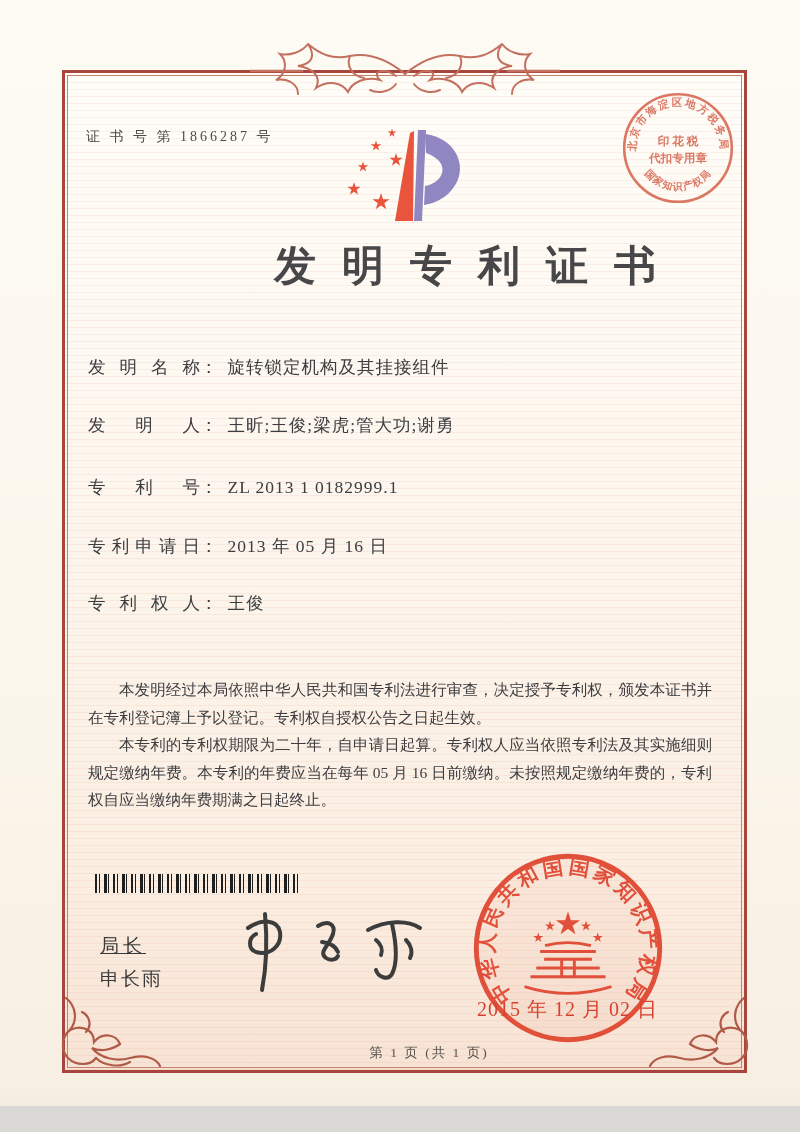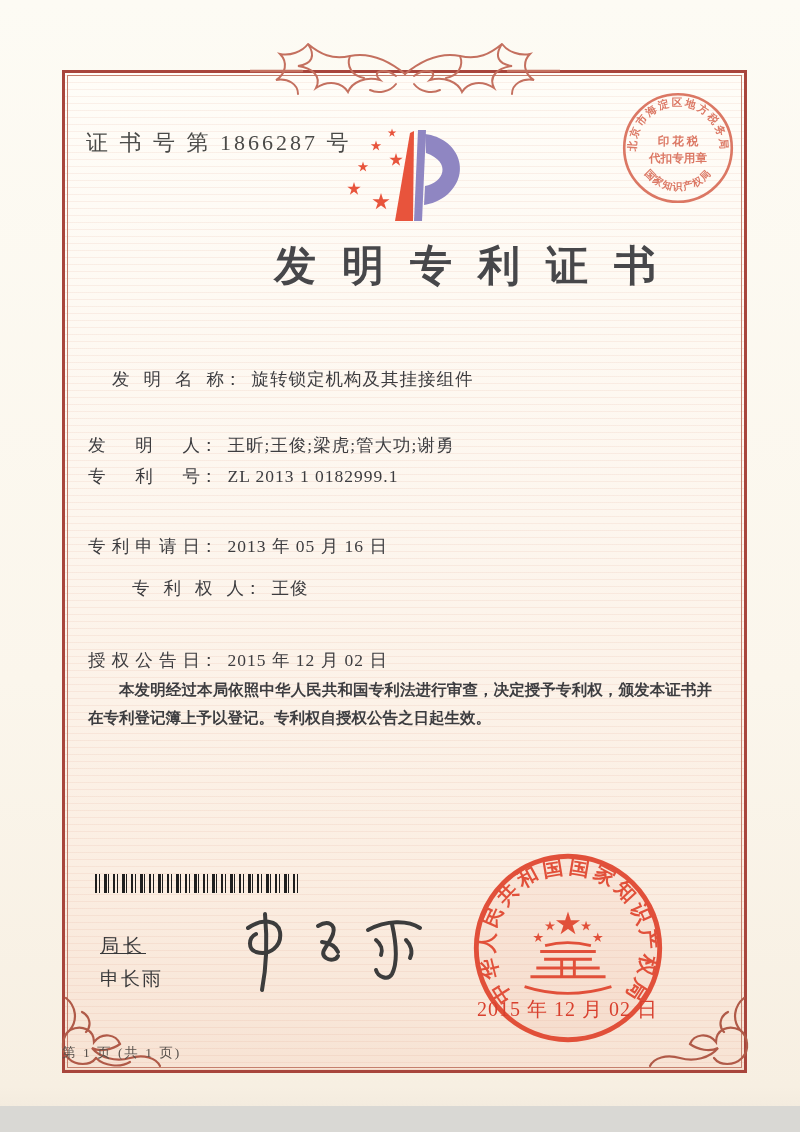--- a/index.html
+++ b/index.html
@@ -26,21 +26,21 @@
       repeating-linear-gradient(0deg, rgba(210,125,98,0.10) 0 1px, rgba(210,125,98,0) 1px 7px),
       linear-gradient(180deg,#fffdf8 0%,#fdf6ee 45%,#fbeee2 80%,#f7e3d4 100%);
   }
   .frame-inner{
     position:absolute;inset:2px;border:1px solid #c5806e;pointer-events:none;
   }
   .ornament{position:absolute;pointer-events:none;}
 
   .cert-no{
     position:absolute;left:86px;top:128px;
-    font-size:22px;color:#4a4a48;letter-spacing:3px;
+    font-size:14px;color:#4a4a48;letter-spacing:3px;
   }
   .logo{position:absolute;left:330px;top:120px;}
   .tax-stamp{position:absolute;left:620px;top:90px;opacity:.9;}
 
   .title{
     position:absolute;left:62px;top:238px;width:758px;
     text-align:center;font-size:42px;font-weight:bold;color:#47474a;
     letter-spacing:26px;text-indent:26px;margin-left:24px;
   }
 
@@ -54,21 +54,21 @@
     vertical-align:bottom;
   }
   .fcolon{margin-right:10px;}
   .fvalue{letter-spacing:1px;}
 
   .body-text{
     position:absolute;left:88px;top:676px;width:624px;
     font-size:15.5px;line-height:27.5px;color:#3d3d40;
     text-align:justify;
   }
-  .body-text p{margin:0;text-indent:2em;font-weight:bold;}
+  .body-text p{margin:0;text-indent:2em;}
 
   .barcode{
     position:absolute;left:95px;top:874px;width:206px;height:19px;
     background:
       repeating-linear-gradient(90deg,
         #1e1e1e 0 2px, rgba(0,0,0,0) 2px 4px,
         #1e1e1e 4px 5px, rgba(0,0,0,0) 5px 9px,
         #1e1e1e 9px 12px, rgba(0,0,0,0) 12px 13px,
         #1e1e1e 13px 14px, rgba(0,0,0,0) 14px 18px);
   }
@@ -78,21 +78,21 @@
   .sig-script{position:absolute;left:210px;top:902px;}
 
   .seal{position:absolute;left:468px;top:848px;opacity:.93;}
   .seal-date{
     position:absolute;left:477px;top:996px;
     font-size:20px;color:#d8402e;letter-spacing:1px;white-space:nowrap;
   }
 
   .footer{
     position:absolute;left:62px;top:1044px;width:734px;
-    font-size:13.5px;color:#58514c;letter-spacing:2px;
+    text-align:center;font-size:13.5px;color:#58514c;letter-spacing:2px;
   }
 </style>
 </head>
 <body>
 
 <div class="scan-page">
 
   <div class="frame">
     <div class="frame-inner"></div>
   </div>
@@ -162,41 +162,39 @@
       <text font-size="9.5" font-weight="bold" letter-spacing="1">
         <textPath href="#tax-bot-arc" startOffset="50%" text-anchor="middle">国家知识产权局</textPath>
       </text>
       <text x="55" y="52" text-anchor="middle" font-size="11" font-weight="bold">印 花 税</text>
       <text x="55" y="68" text-anchor="middle" font-size="11" font-weight="bold">代扣专用章</text>
     </g>
   </svg>
 
   <div class="title">发明专利证书</div>
 
-  <div class="field" style="top:367px;margin-left:24px;">
+  <div class="field" style="top:355px;">
     <span class="flabel">发明名称</span><span class="fcolon">：</span><span class="fvalue">旋转锁定机构及其挂接组件</span>
   </div>
-  <div class="field" style="top:433px;">
+  <div class="field" style="top:413px;">
     <span class="flabel">发明人</span><span class="fcolon">：</span><span class="fvalue">王昕;王俊;梁虎;管大功;谢勇</span>
   </div>
-  <div class="field" style="top:464px;">
+  <div class="field" style="top:475px;">
     <span class="flabel">专利号</span><span class="fcolon">：</span><span class="fvalue">ZL 2013 1 0182999.1</span>
   </div>
   <div class="field" style="top:534px;font-family:Liberation Serif, serif;">
     <span class="flabel">专利申请日</span><span class="fcolon">：</span><span class="fvalue">2013 年 05 月 16 日</span>
   </div>
-  <div class="field" style="top:576px;margin-left:44px;">
+  <div class="field" style="top:591px;">
     <span class="flabel">专利权人</span><span class="fcolon">：</span><span class="fvalue">王俊</span>
-  </div>
-  <div class="field" style="top:648px;">
-    <span class="flabel">授权公告日</span><span class="fcolon">：</span><span class="fvalue">2015 年 12 月 02 日</span>
   </div>
 
   <div class="body-text">
     <p>本发明经过本局依照中华人民共和国专利法进行审查，决定授予专利权，颁发本证书并在专利登记簿上予以登记。专利权自授权公告之日起生效。</p>
+    <p>本专利的专利权期限为二十年，自申请日起算。专利权人应当依照专利法及其实施细则规定缴纳年费。本专利的年费应当在每年 05 月 16 日前缴纳。未按照规定缴纳年费的，专利权自应当缴纳年费期满之日起终止。</p>
   </div>
 
   <div class="barcode"></div>
 
   <div class="sig-title">局长</div>
   <div class="sig-name">申长雨</div>
 
   <svg class="sig-script" width="220" height="95" viewBox="0 0 220 95">
     <g fill="none" stroke="#3c3c3c" stroke-width="4" stroke-linecap="round">
       <path d="M55,12 C57,34 57,62 52,88"></path>

